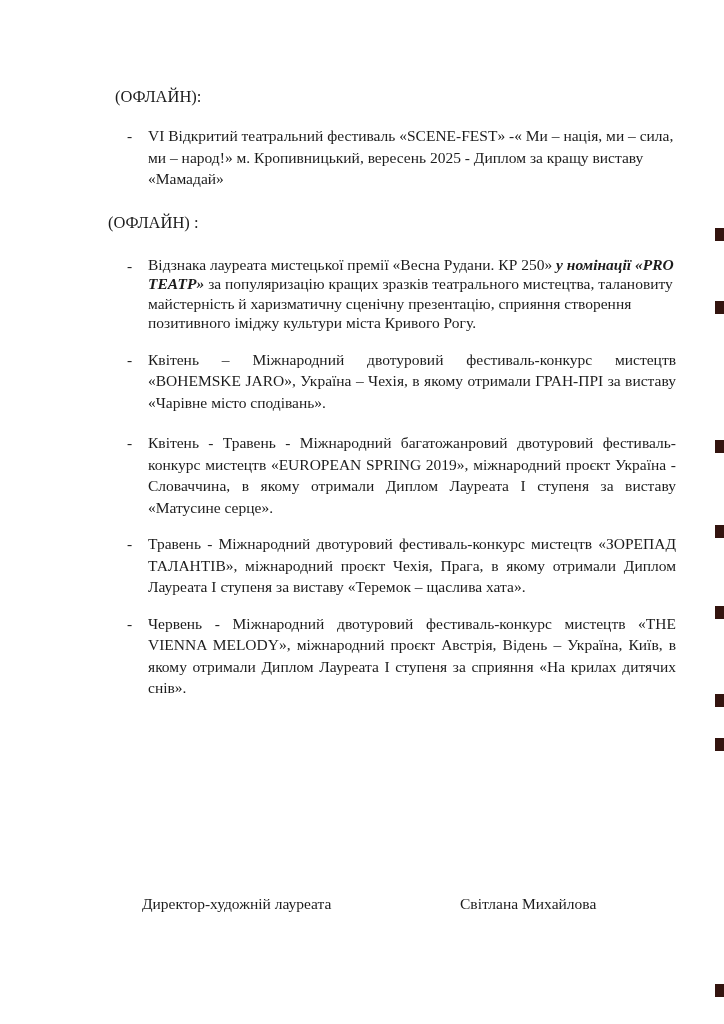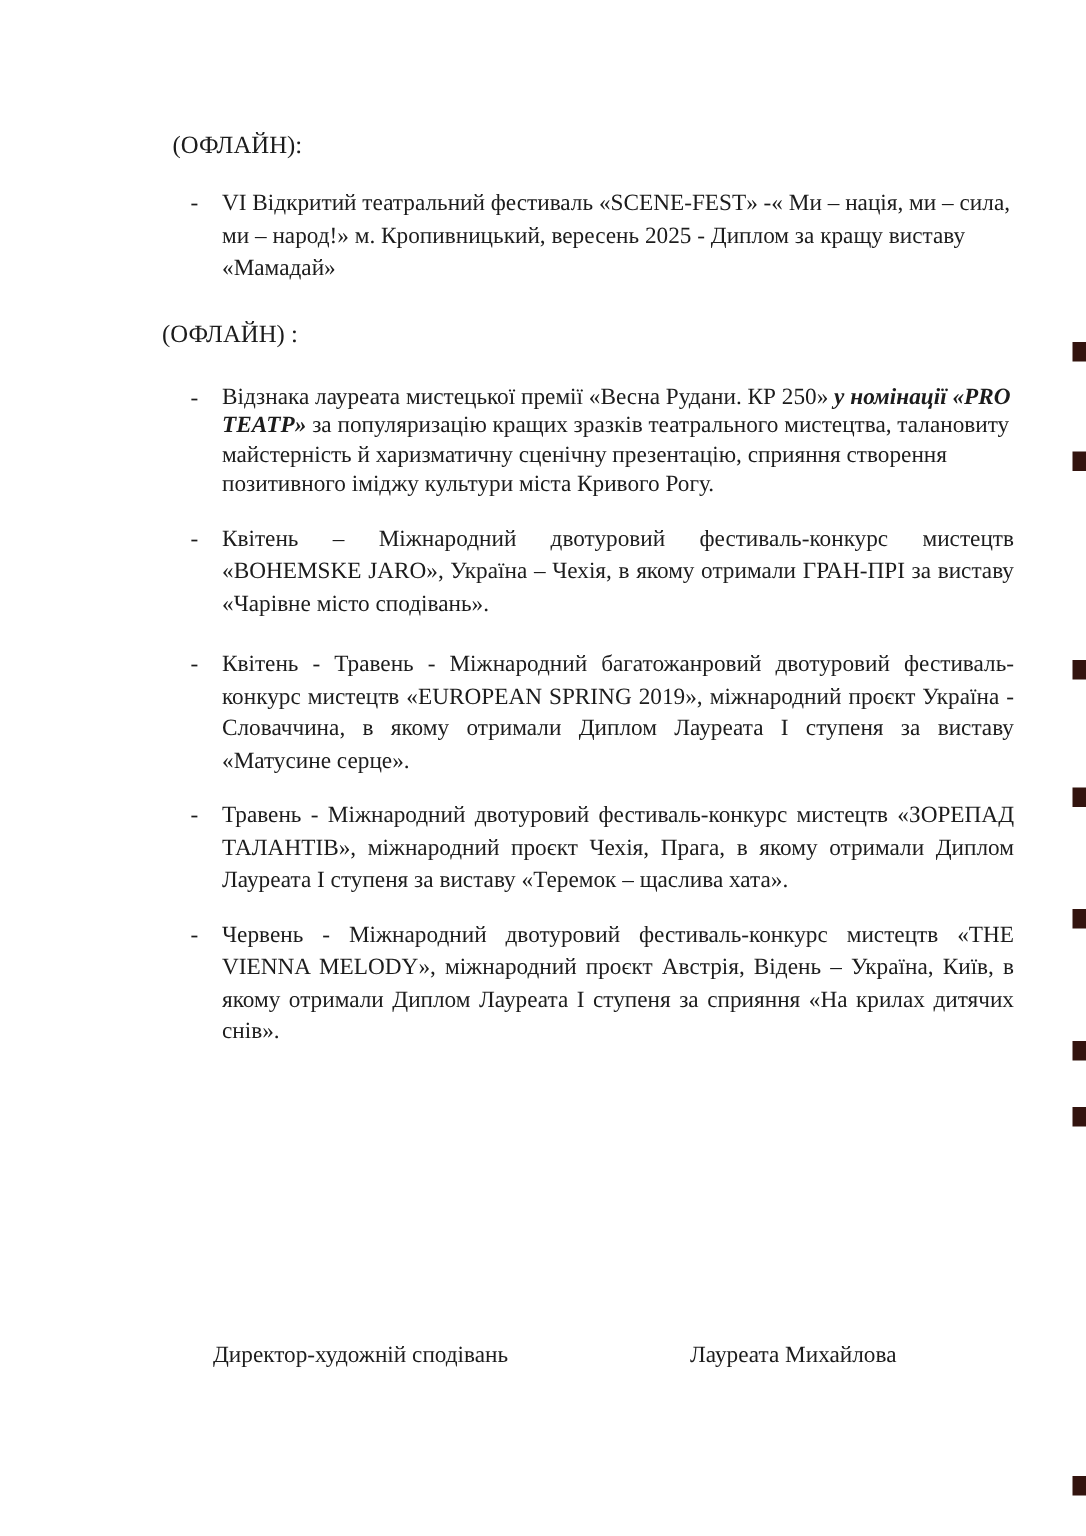--- a/index.html
+++ b/index.html
@@ -108,22 +108,22 @@
     <span class="dash">-</span>
     <span>Травень -  Міжнародний двотуровий  фестиваль-конкурс мистецтв «ЗОРЕПАД ТАЛАНТІВ», міжнародний проєкт Чехія, Прага, в якому отримали Диплом Лауреата І ступеня за виставу «Теремок – щаслива хата».</span>
   </div>
 
   <div class="bullet justify mt-b6">
     <span class="dash">-</span>
     <span>Червень -  Міжнародний двотуровий  фестиваль-конкурс мистецтв «THE VIENNA MELODY», міжнародний проєкт Австрія, Відень – Україна, Київ, в якому отримали Диплом Лауреата І ступеня за сприяння «На крилах дитячих снів».</span>
   </div>
 
   <div class="footer">
-    <span class="footer-role">Директор-художній сподівань</span>
-    <span class="footer-name">Лауреата Михайлова</span>
+    <span class="footer-role">Директор-художній лауреата</span>
+    <span class="footer-name">Світлана Михайлова</span>
   </div>
 
   <div class="edge-mark" style="top:228px;"></div>
   <div class="edge-mark" style="top:301px;"></div>
   <div class="edge-mark" style="top:440px;"></div>
   <div class="edge-mark" style="top:525px;"></div>
   <div class="edge-mark" style="top:606px;"></div>
   <div class="edge-mark" style="top:694px;"></div>
   <div class="edge-mark" style="top:738px;"></div>
   <div class="edge-mark" style="top:984px;"></div>

